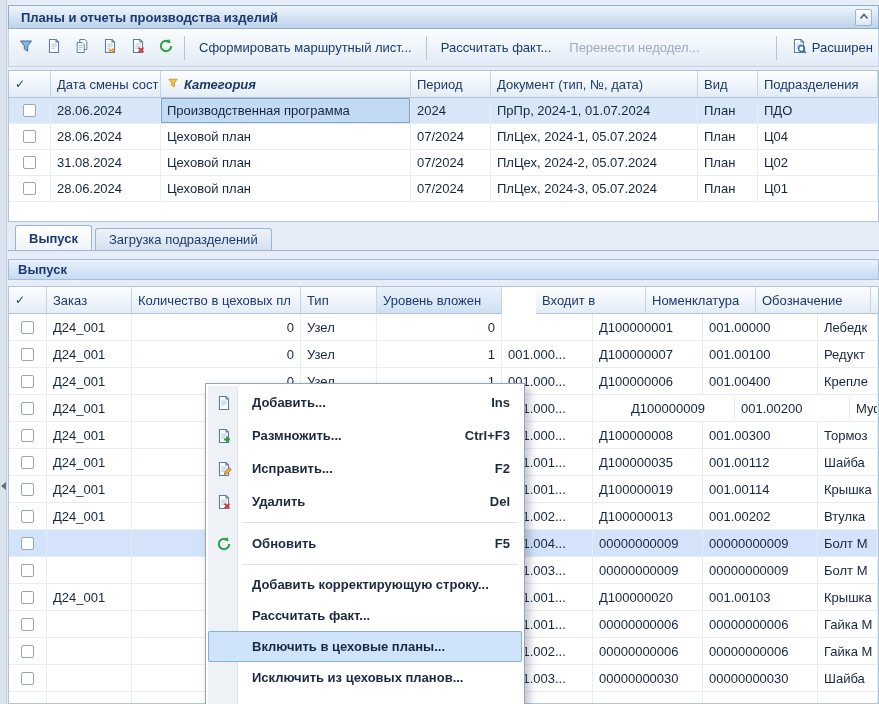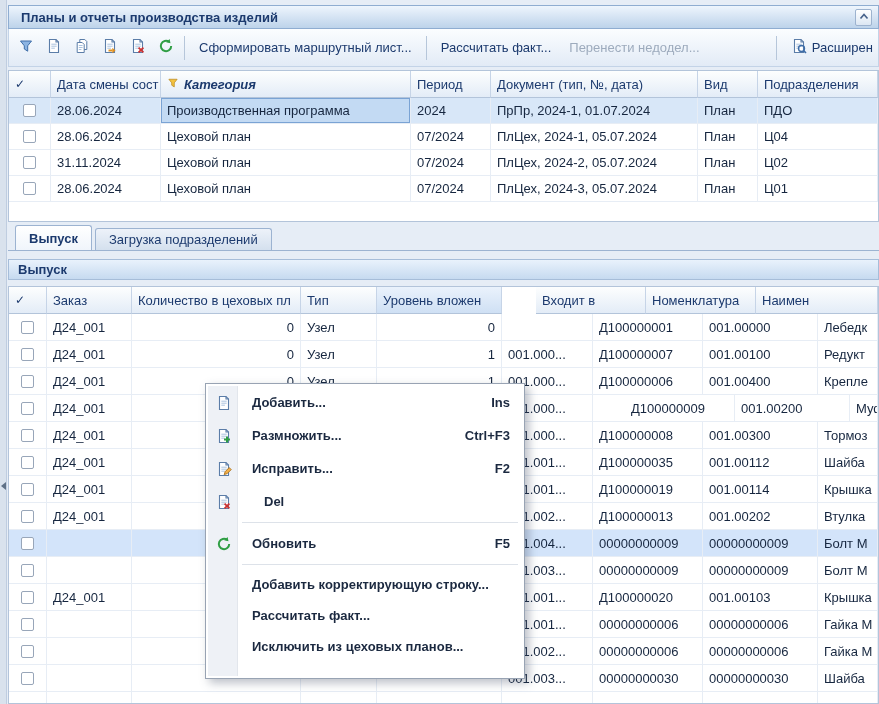--- a/index.html
+++ b/index.html
@@ -210,21 +210,21 @@
             <div class="g-cell" style="width: 250px;">Цеховой план</div>
             <div class="g-cell" style="width: 80px;">07/2024</div>
             <div class="g-cell" style="width: 207px;">ПлЦех, 2024-1, 05.07.2024</div>
             <div class="g-cell" style="width: 60px;">План</div>
             <div class="g-cell last">Ц04</div>
           </div>
           <div class="grid-row">
             <div class="g-cell ckcell" style="width: 42px;">
               <span class="checkbox"></span>
             </div>
-            <div class="g-cell" style="width: 110px;">31.11.2024</div>
+            <div class="g-cell" style="width: 110px;">31.08.2024</div>
             <div class="g-cell" style="width: 250px;">Цеховой план</div>
             <div class="g-cell" style="width: 80px;">07/2024</div>
             <div class="g-cell" style="width: 207px;">ПлЦех, 2024-2, 05.07.2024</div>
             <div class="g-cell" style="width: 60px;">План</div>
             <div class="g-cell last">Ц02</div>
           </div>
           <div class="grid-row">
             <div class="g-cell ckcell" style="width: 42px;">
               <span class="checkbox"></span>
             </div>
@@ -262,20 +262,23 @@
             <span>Тип</span>
           </div>
           <div class="gh-cell sorted" style="width: 125px;">
             <span>Уровень вложен</span>
           </div>
           <div class="gh-cell" style="width: 110px; margin-left: 34px;">
             <span>Входит в</span>
           </div>
           <div class="gh-cell" style="width: 110px;">
             <span>Номенклатура</span>
+          </div>
+          <div class="gh-cell" style="width: 115px;">
+            <span>Обозначение</span>
           </div>
           <div class="gh-cell last">
             <span>Наимен</span>
           </div>
         </div>
         <div class="grid-body">
           <div class="grid-row">
             <div class="g-cell ckcell" style="width: 38px;">
               <span class="checkbox"></span>
             </div>
@@ -512,38 +515,42 @@
         </div>
         <div class="menu-item">
           <span class="mi-icon">
             <svg width="16" height="16" viewBox="0 0 16 16">
               <path d="M3.5 1.5h6.5l2.5 2.5v10.5H3.5z" fill="#ffffff" stroke="#5b7da8" stroke-width="1.1"></path>
               <path d="M10 1.5V4h2.5" fill="none" stroke="#5b7da8" stroke-width="1.1"></path>
               <path d="M5.3 6.2h5.4M5.3 8.2h5.4M5.3 10.2h3.6" stroke="#aac2de" stroke-width="1"></path>
               <path d="M8.6 9.6l4.8 4.8M13.4 9.6l-4.8 4.8" stroke="#cc3333" stroke-width="1.8"></path>
             </svg>
           </span>
+          <span class="mi-label">Удалить</span>
           <span class="mi-shortcut">Del</span>
         </div>
         <div class="menu-sep"></div>
         <div class="menu-item">
           <span class="mi-icon">
             <svg width="16" height="16" viewBox="0 0 16 16">
               <path d="M13.2 8a5.2 5.2 0 1 1-2.1-4.2" fill="none" stroke="#2f9e44" stroke-width="2"></path>
               <path d="M11.6 0.9l0.9 4.3-4.3-0.9z" fill="#2f9e44"></path>
             </svg>
           </span>
           <span class="mi-label">Обновить</span>
           <span class="mi-shortcut">F5</span>
         </div>
         <div class="menu-sep"></div>
         <div class="menu-item short">
           <span class="mi-label">Добавить корректирующую строку...</span>
         </div>
         <div class="menu-item short">
           <span class="mi-label">Рассчитать факт...</span>
         </div>
+        <div class="menu-item short highlighted">
+          <span class="mi-label">Включить в цеховые планы...</span>
+        </div>
         <div class="menu-item short">
           <span class="mi-label">Исключить из цеховых планов...</span>
         </div>
       </div>
   </div>
 </div>
 
 </body></html>

